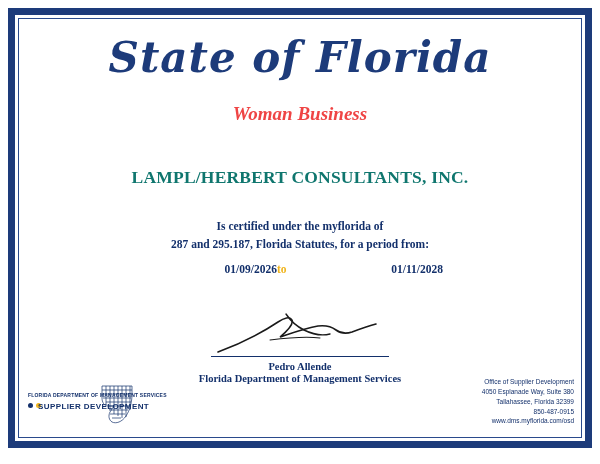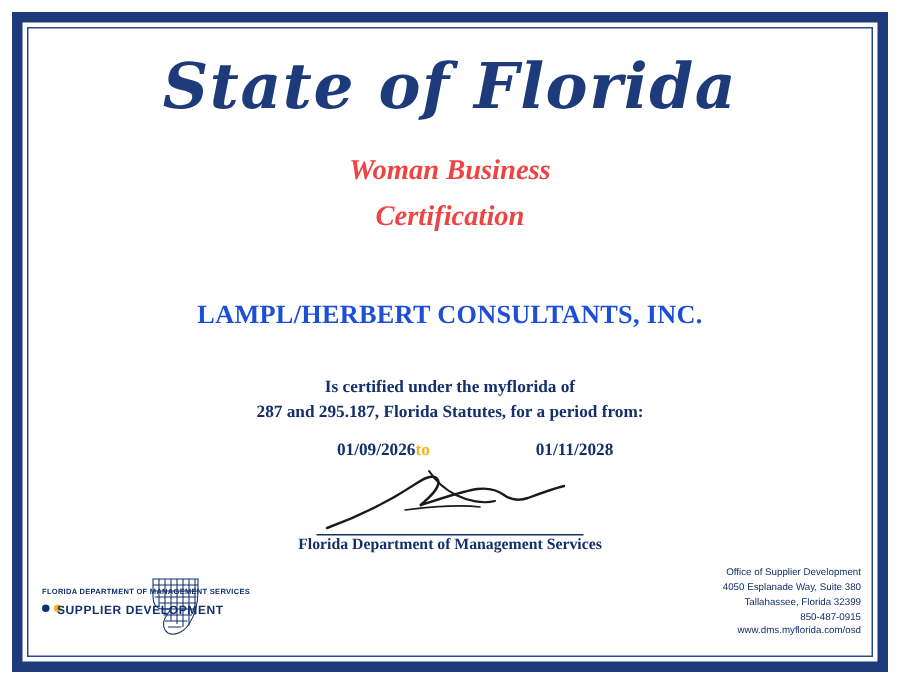--- a/index.html
+++ b/index.html
@@ -64,21 +64,21 @@
     color: #ef4444;
     font-family: "Liberation Serif", serif;
     font-weight: bold;
     font-style: italic;
     font-size: 19px;
     line-height: 1.65;
   }
   .entity-name {
     text-align: center;
     margin-top: 38px;
-    color: #1d4ed8;
+    color: #0f766e;
     font-family: "Liberation Serif", serif;
     font-weight: bold;
     font-size: 17.5px;
     letter-spacing: 0.2px;
   }
   .provisions {
     text-align: center;
     margin-top: 30px;
     color: #13306b;
     font-family: "Liberation Serif", serif;
@@ -96,21 +96,21 @@
     font-weight: bold;
     font-size: 11.5px;
   }
   .date-start { width: 120px; text-align: right; }
   .date-to {
     width: 46px;
     text-align: left;
     color: #f0b41c;
     font-weight: bold;
   }
-  .date-end { width: 120px; text-align: center; }
+  .date-end { width: 120px; text-align: right; }
 
   .signature-block {
     position: absolute;
     left: 0;
     right: 0;
     top: 288px;
     text-align: center;
   }
   .signature-mark {
     height: 46px;
@@ -208,21 +208,20 @@
 <div class="certificate">
   <div class="border-outer"></div>
   <div class="border-inner"></div>
 
   <div class="content">
 
     <div class="state-title">State of Florida</div>
 
     <div class="cert-type">
       <div>Woman Business</div>
-      <div>Certification</div>
     </div>
 
     <div class="entity-name">LAMPL/HERBERT CONSULTANTS, INC.</div>
 
     <div class="provisions">
       <div>Is certified under the myflorida of</div>
       <div>287 and 295.187, Florida Statutes, for a period from:</div>
     </div>
 
     <div class="dates-row">
@@ -233,20 +232,21 @@
 
     <div class="signature-block">
       <div class="signature-mark">
         <svg width="200" height="46" viewBox="0 0 200 46">
           <path d="M18 42 C40 34, 60 24, 78 12 C84 8, 90 6, 92 10 C94 15, 86 22, 80 27 C92 23, 106 18, 118 16 C126 15, 132 17, 136 20 C140 23, 146 24, 152 22 C160 19, 168 16, 176 14" fill="none" stroke="#1a1a1a" stroke-width="1.6" stroke-linecap="round"></path>
           <path d="M86 4 C90 10, 96 16, 104 20 C112 24, 122 26, 130 24" fill="none" stroke="#1a1a1a" stroke-width="1.4" stroke-linecap="round"></path>
           <path d="M70 30 C86 28, 104 26, 120 28" fill="none" stroke="#1a1a1a" stroke-width="1.1" stroke-linecap="round"></path>
         </svg>
       </div>
       <div class="sig-line"></div>
+      <div class="sig-name">Pedro Allende</div>
       <div class="sig-dept">Florida Department of Management Services</div>
     </div>
 
     <div class="footer">
 
       <div class="agency-logo">
         <div class="logo-text-top">FLORIDA DEPARTMENT OF MANAGEMENT SERVICES</div>
         <div class="dot dot-a"></div>
         <div class="dot dot-b"></div>
         <div class="logo-text-main">SUPPLIER DEVELOPMENT</div>

